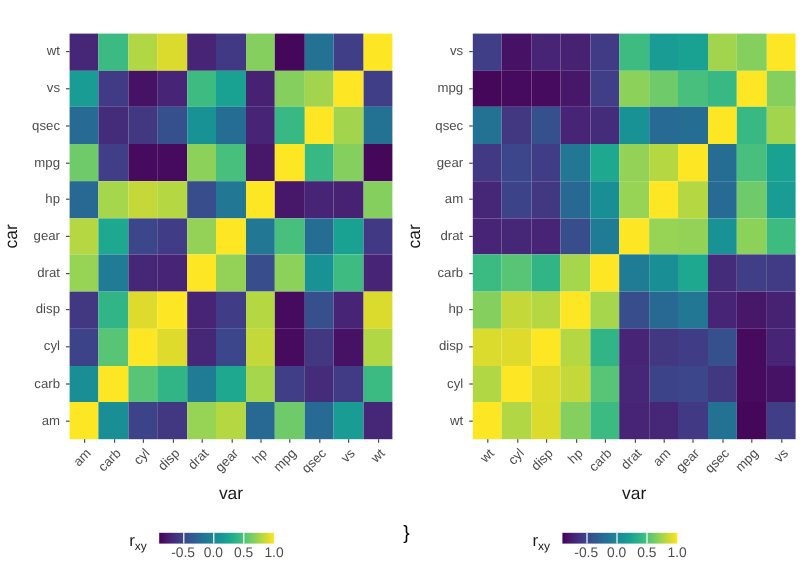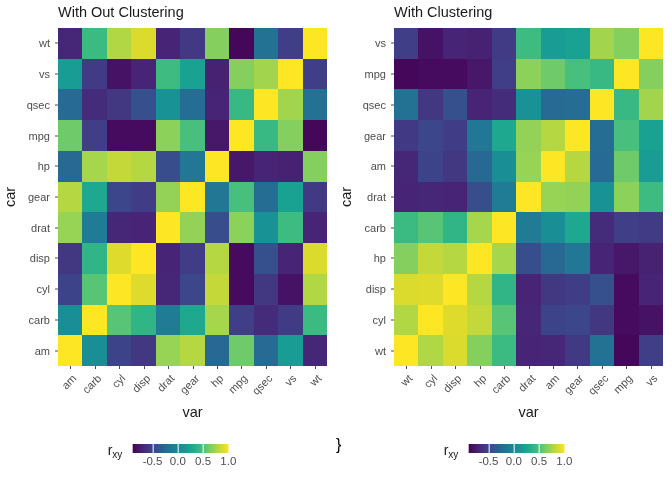--- a/index.html
+++ b/index.html
@@ -165,21 +165,20 @@
     font-size: 11.5px;
     color: #4d4d4d;
     transform: translateX(-50%);
     white-space: nowrap;
   }
 </style>
 </head>
 <body>
 
 <div class="facet facet-left">
-  <div class="plot-title">With Out Clustering</div>
   <div class="panel">
       <div class="cell" style="background: rgb(70, 39, 119);"></div>
       <div class="cell" style="background: rgb(59, 186, 130);"></div>
       <div class="cell" style="background: rgb(177, 215, 68);"></div>
       <div class="cell" style="background: rgb(219, 219, 46);"></div>
       <div class="cell" style="background: rgb(71, 36, 117);"></div>
       <div class="cell" style="background: rgb(65, 57, 131);"></div>
       <div class="cell" style="background: rgb(132, 207, 94);"></div>
       <div class="cell" style="background: rgb(69, 7, 90);"></div>
       <div class="cell" style="background: rgb(35, 114, 148);"></div>
@@ -342,21 +341,20 @@
       <div class="xtick" style="left: 232.318px;"></div>
       <div class="xlab" style="left: 172.318px; width: 60px;">vs</div>
       <div class="xtick" style="left: 256.773px;"></div>
       <div class="xlab" style="left: 196.773px; width: 60px;">wt</div>
     </div>
   <div class="axis-title-x">var</div>
   <div class="axis-title-y">car</div>
 </div>
 
 <div class="facet facet-right">
-  <div class="plot-title">With Clustering</div>
   <div class="panel">
       <div class="cell" style="background: rgb(63, 62, 134);"></div>
       <div class="cell" style="background: rgb(70, 18, 101);"></div>
       <div class="cell" style="background: rgb(71, 36, 117);"></div>
       <div class="cell" style="background: rgb(71, 34, 115);"></div>
       <div class="cell" style="background: rgb(64, 59, 132);"></div>
       <div class="cell" style="background: rgb(61, 187, 129);"></div>
       <div class="cell" style="background: rgb(24, 156, 147);"></div>
       <div class="cell" style="background: rgb(25, 161, 146);"></div>
       <div class="cell" style="background: rgb(162, 213, 77);"></div>

